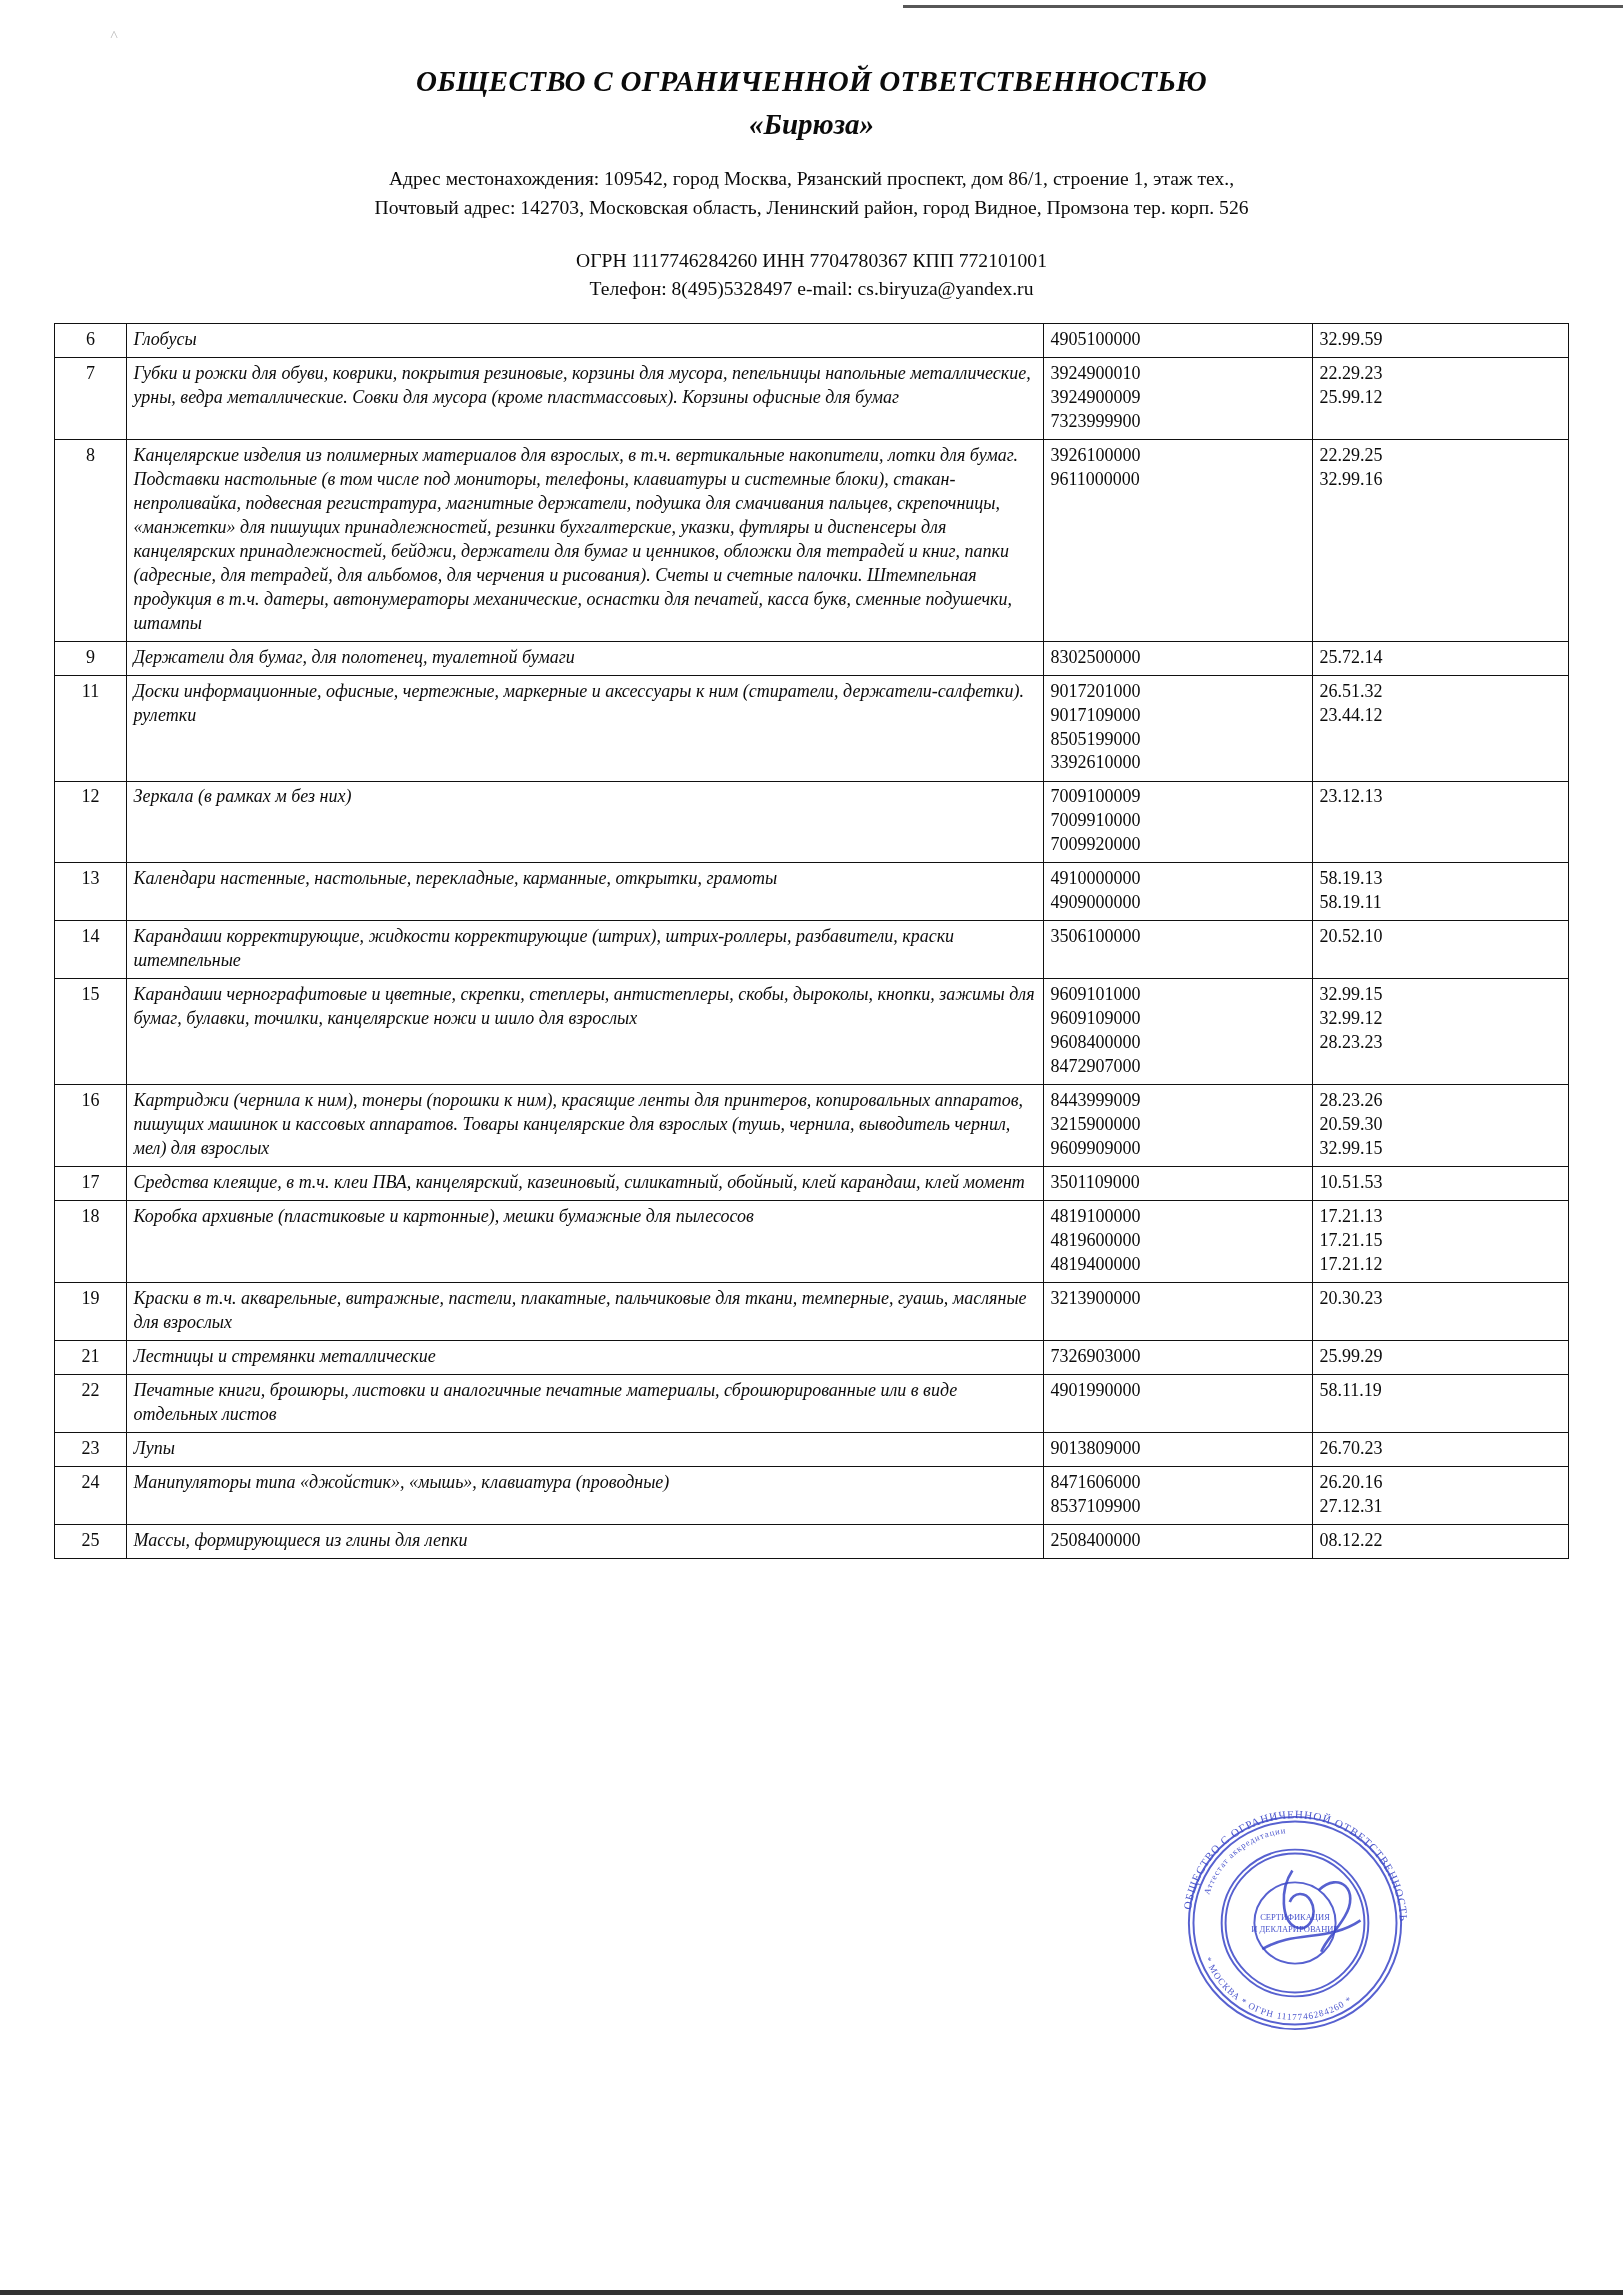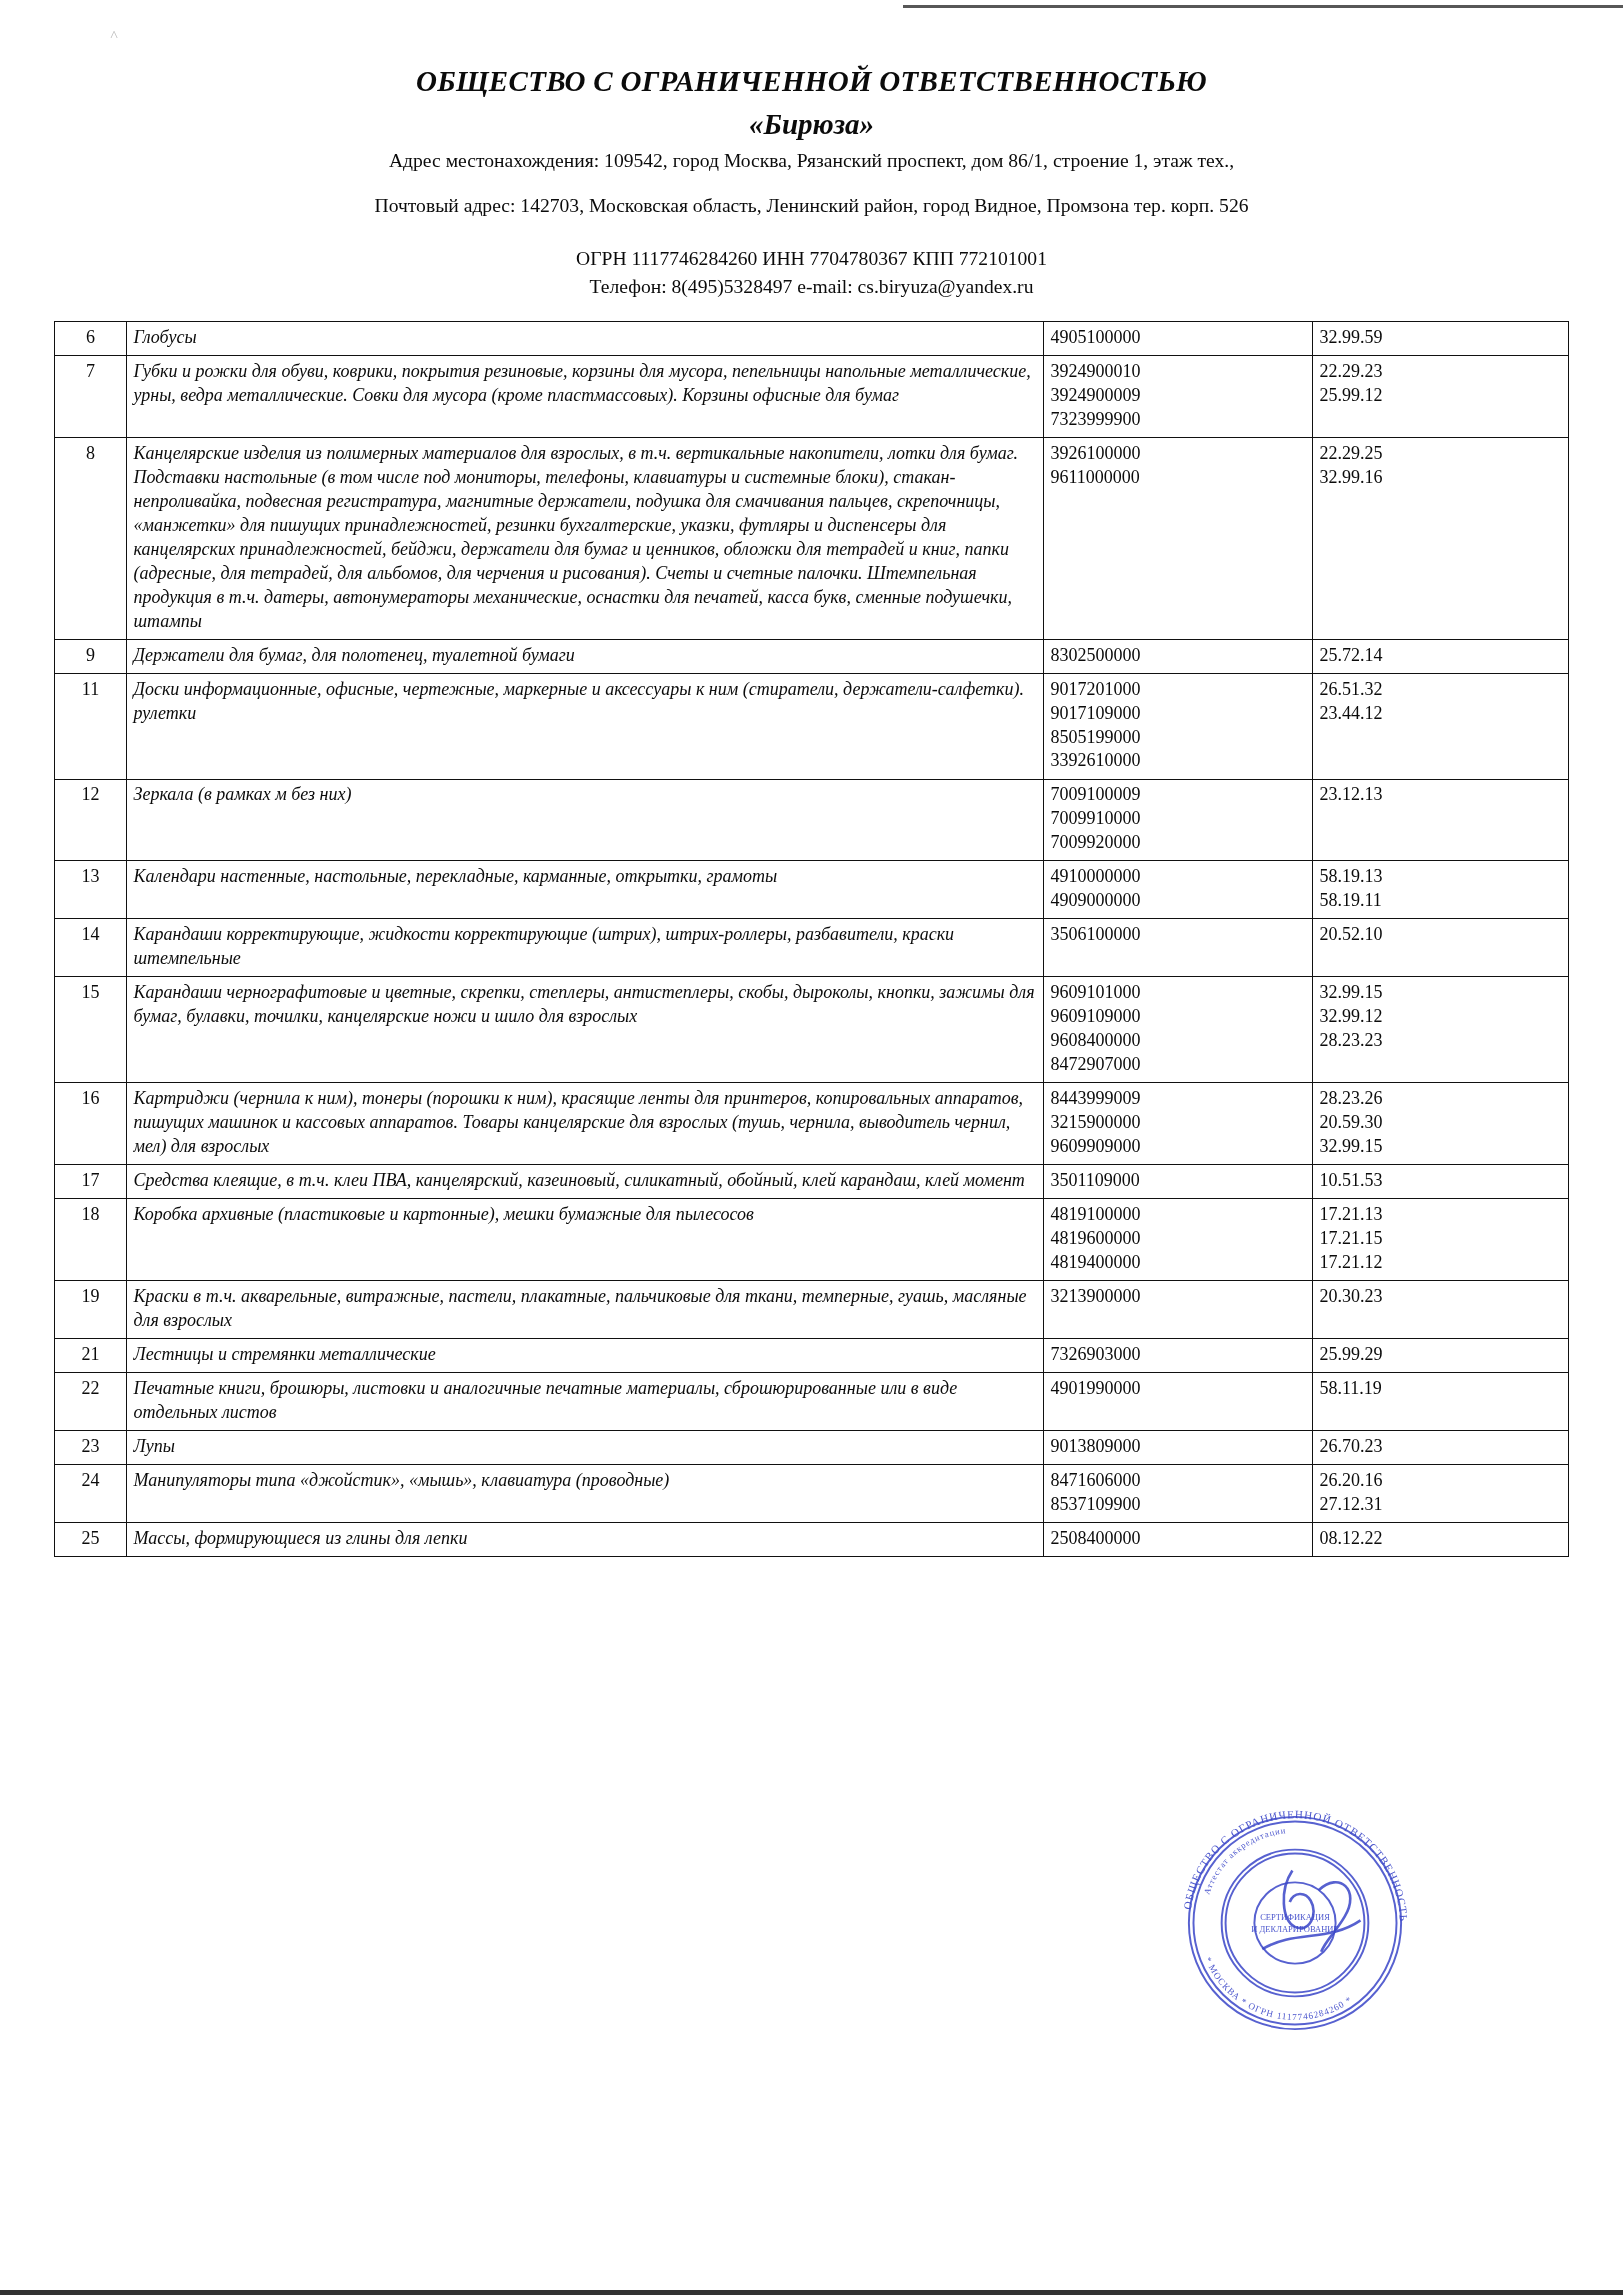--- a/index.html
+++ b/index.html
@@ -35,29 +35,29 @@
   }
   .company-line2 {
     font-size: 29px;
     font-weight: bold;
     font-style: italic;
     margin-top: 9.2px;
   }
   .addr {
     font-size: 19.6px;
     line-height: 1.35;
-    margin-top: 7px;
+    margin-top: 25px;
     padding: 0 88px;
   }
   .addr .ln {
     display: block;
   }
   .postal {
     font-size: 19.6px;
-    margin-top: 19px;
+    margin-top: 3px;
     padding: 0 118px;
     line-height: 1.35;
   }
   .reqs {
     font-size: 19.6px;
     margin-top: 26px;
     line-height: 1.4;
   }
   .reqs .ln { display: block; }
 

